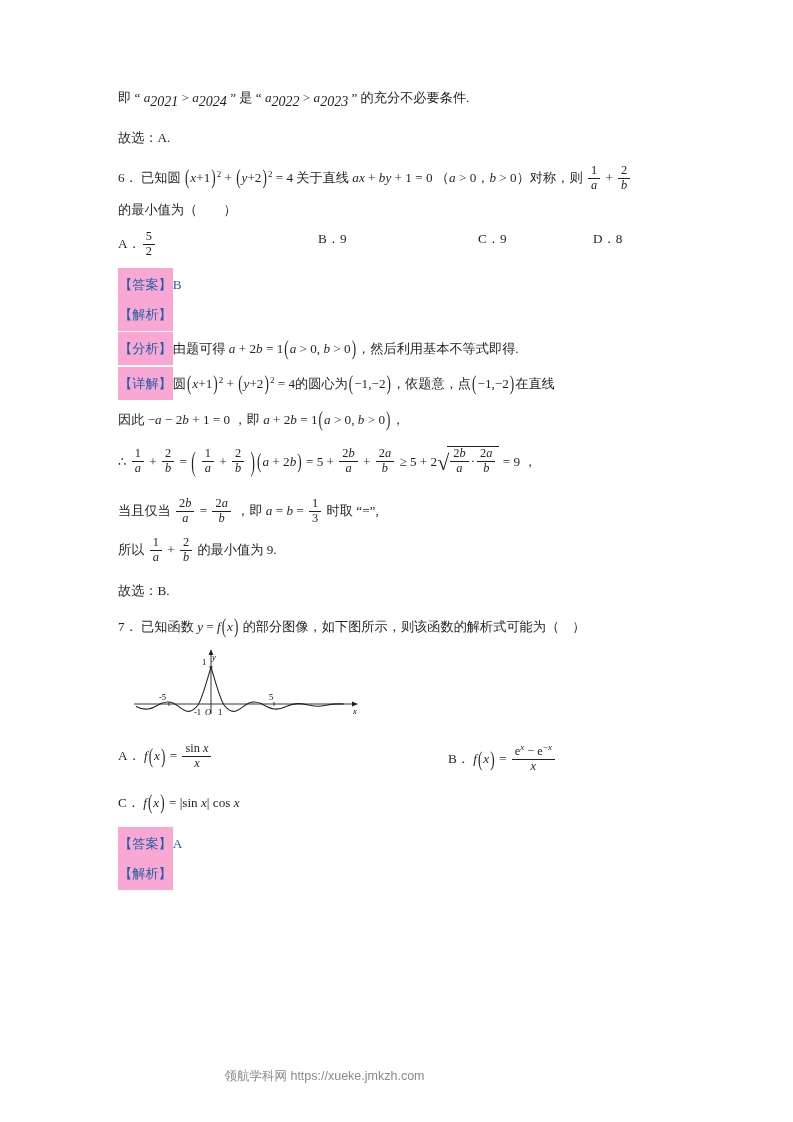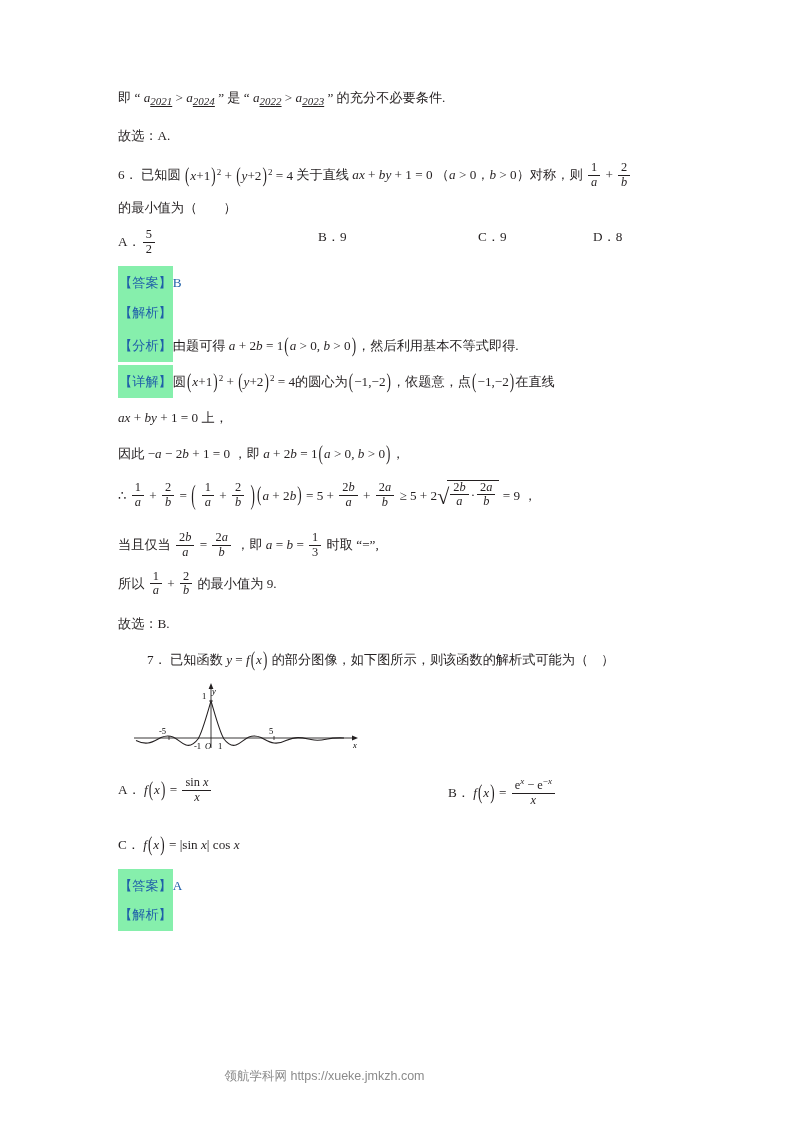--- a/index.html
+++ b/index.html
@@ -29,30 +29,29 @@
   }
   .line {
     font-size: 13.2px;
     line-height: 1.5;
     margin-bottom: 16px;
     position: relative;
   }
   .tight { margin-bottom: 10px; }
   .blue { color: #1f5fa9; }
   .ans-tag {
-    background: #86efac;
+    background: #f9a8d4;
     color: #1f5fa9;
     padding: 9px 1px;
   }
   i.v { font-style: italic; font-family: "Liberation Serif", serif; }
   .sub {
-    font-size: 11px;
+    font-size: 14px;
     vertical-align: -0.28em;
     font-style: italic;
-    text-decoration: underline;
   }
   .sup {
     font-size: 9px;
     vertical-align: 0.55em;
   }
   .frac {
     display: inline-block;
     vertical-align: -0.52em;
     text-align: center;
     line-height: 1.12;
@@ -79,21 +78,21 @@
     padding: 0 2px 0 1px;
     margin-left: -2px;
   }
   .choices {
     display: flex;
     width: 100%;
     font-size: 13.2px;
     margin-bottom: 16px;
   }
   .choices .ch { }
-  .opts2 { display: flex; font-size: 13.2px; margin-bottom: 28px; }
+  .opts2 { display: flex; font-size: 13.2px; margin-bottom: 20px; }
   .opts2 .c1 { width: 330px; }
   .graph-box {
     margin: 6px 0 18px 8px;
     width: 250px;
     height: 82px;
     position: relative;
   }
   .footer {
     position: absolute;
     left: 0;
@@ -157,23 +156,20 @@
 
     <div class="line">
       <span class="ans-tag">【分析】</span><span>由题可得</span>
       <i class="v">a</i> + 2<i class="v">b</i> = 1<span class="bigparen">(</span><i class="v">a</i> &gt; 0, <i class="v">b</i> &gt; 0<span class="bigparen">)</span><span>，然后利用基本不等式即得.</span>
     </div>
 
     <div class="line">
       <span class="ans-tag">【详解】</span><span>圆</span><span class="nowrap"><span class="bigparen">(</span><i class="v">x</i>+1<span class="bigparen">)</span><span class="sup">2</span> + <span class="bigparen">(</span><i class="v">y</i>+2<span class="bigparen">)</span><span class="sup">2</span> = 4</span><span>的圆心为</span><span class="nowrap"><span class="bigparen">(</span>−1,−2<span class="bigparen">)</span></span><span>，依题意，点</span><span class="nowrap"><span class="bigparen">(</span>−1,−2<span class="bigparen">)</span></span><span>在直线</span>
     </div>
 
-    <div class="line">
-      <i class="v">ax</i> + <i class="v">by</i> + 1 = 0 上，
-    </div>
 
     <div class="line">
       因此 −<i class="v">a</i> − 2<i class="v">b</i> + 1 = 0 ，即 <i class="v">a</i> + 2<i class="v">b</i> = 1<span class="bigparen">(</span><i class="v">a</i> &gt; 0, <i class="v">b</i> &gt; 0<span class="bigparen">)</span>，
     </div>
 
     <div class="line" style="margin-bottom:18px;">
       ∴
       <span class="frac"><span class="num">1</span><span class="den"><i class="v">a</i></span></span>
       +
       <span class="frac"><span class="num">2</span><span class="den"><i class="v">b</i></span></span>
@@ -204,21 +200,21 @@
     <div class="line">
       所以
       <span class="frac"><span class="num">1</span><span class="den"><i class="v">a</i></span></span>
       +
       <span class="frac"><span class="num">2</span><span class="den"><i class="v">b</i></span></span>
       的最小值为 9.
     </div>
 
     <div class="line" style="">故选：B.</div>
 
-    <div class="line" style="margin-bottom:4px;margin-left:29px;">
+    <div class="line" style="margin-bottom:4px;">
       <span>7．</span>
       <span>已知函数</span>
       <i class="v">y</i> = <i class="v">f</i><span class="bigparen">(</span><i class="v">x</i><span class="bigparen">)</span>
       <span>的部分图像，如下图所示，则该函数的解析式可能为（</span>　<span>）</span>
     </div>
 
     <div class="graph-box">
       <svg width="250" height="82" viewBox="0 0 250 82">
 
         <line x1="8" y1="62" x2="230" y2="62" stroke="#231f20" stroke-width="0.9"></line>

